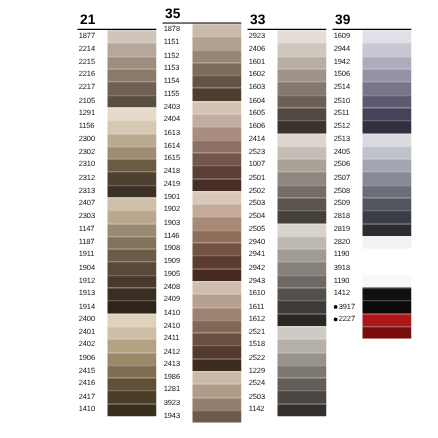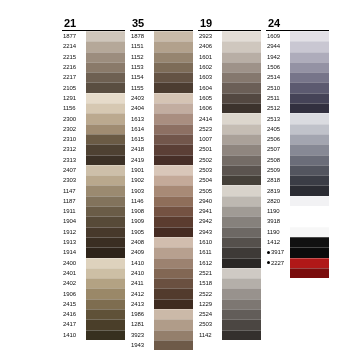--- a/index.html
+++ b/index.html
@@ -15,23 +15,24 @@
   }
   #chart {
     position: relative;
     width: 350px;
     height: 350px;
     background: #ffffff;
   }
   .columns {
     position: absolute;
     left: 62px;
-    top: 16px;
+    top: 4px;
     display: flex;
     gap: 5px;
+    align-items: center;
   }
   .column {
     width: 63px;
   }
   .col-header {
     height: 14px;
     font-size: 11px;
     font-weight: bold;
     color: #000;
     display: flex;
@@ -329,21 +330,21 @@
             <div class="swatch-code">3923</div>
             <div class="swatch-chip" style="background: rgb(148, 127, 108);"></div>
           </div>
           <div class="swatch-row">
             <div class="swatch-code">1943</div>
             <div class="swatch-chip" style="background: rgb(110, 90, 73);"></div>
           </div>
         </div>
       </div>
       <div class="column">
-        <div class="col-header">19</div>
+        <div class="col-header">33</div>
         <div class="col-body">
           <div class="swatch-row">
             <div class="swatch-code">2923</div>
             <div class="swatch-chip" style="background: rgb(227, 221, 214);"></div>
           </div>
           <div class="swatch-row">
             <div class="swatch-code">2406</div>
             <div class="swatch-chip" style="background: rgb(207, 199, 190);"></div>
           </div>
           <div class="swatch-row">
@@ -454,21 +455,21 @@
             <div class="swatch-code">2503</div>
             <div class="swatch-chip" style="background: rgb(75, 70, 66);"></div>
           </div>
           <div class="swatch-row">
             <div class="swatch-code">1142</div>
             <div class="swatch-chip" style="background: rgb(52, 48, 45);"></div>
           </div>
         </div>
       </div>
       <div class="column">
-        <div class="col-header">24</div>
+        <div class="col-header">39</div>
         <div class="col-body">
           <div class="swatch-row">
             <div class="swatch-code">1609</div>
             <div class="swatch-chip" style="background: rgb(226, 224, 230);"></div>
           </div>
           <div class="swatch-row">
             <div class="swatch-code">2944</div>
             <div class="swatch-chip" style="background: rgb(201, 199, 210);"></div>
           </div>
           <div class="swatch-row">

